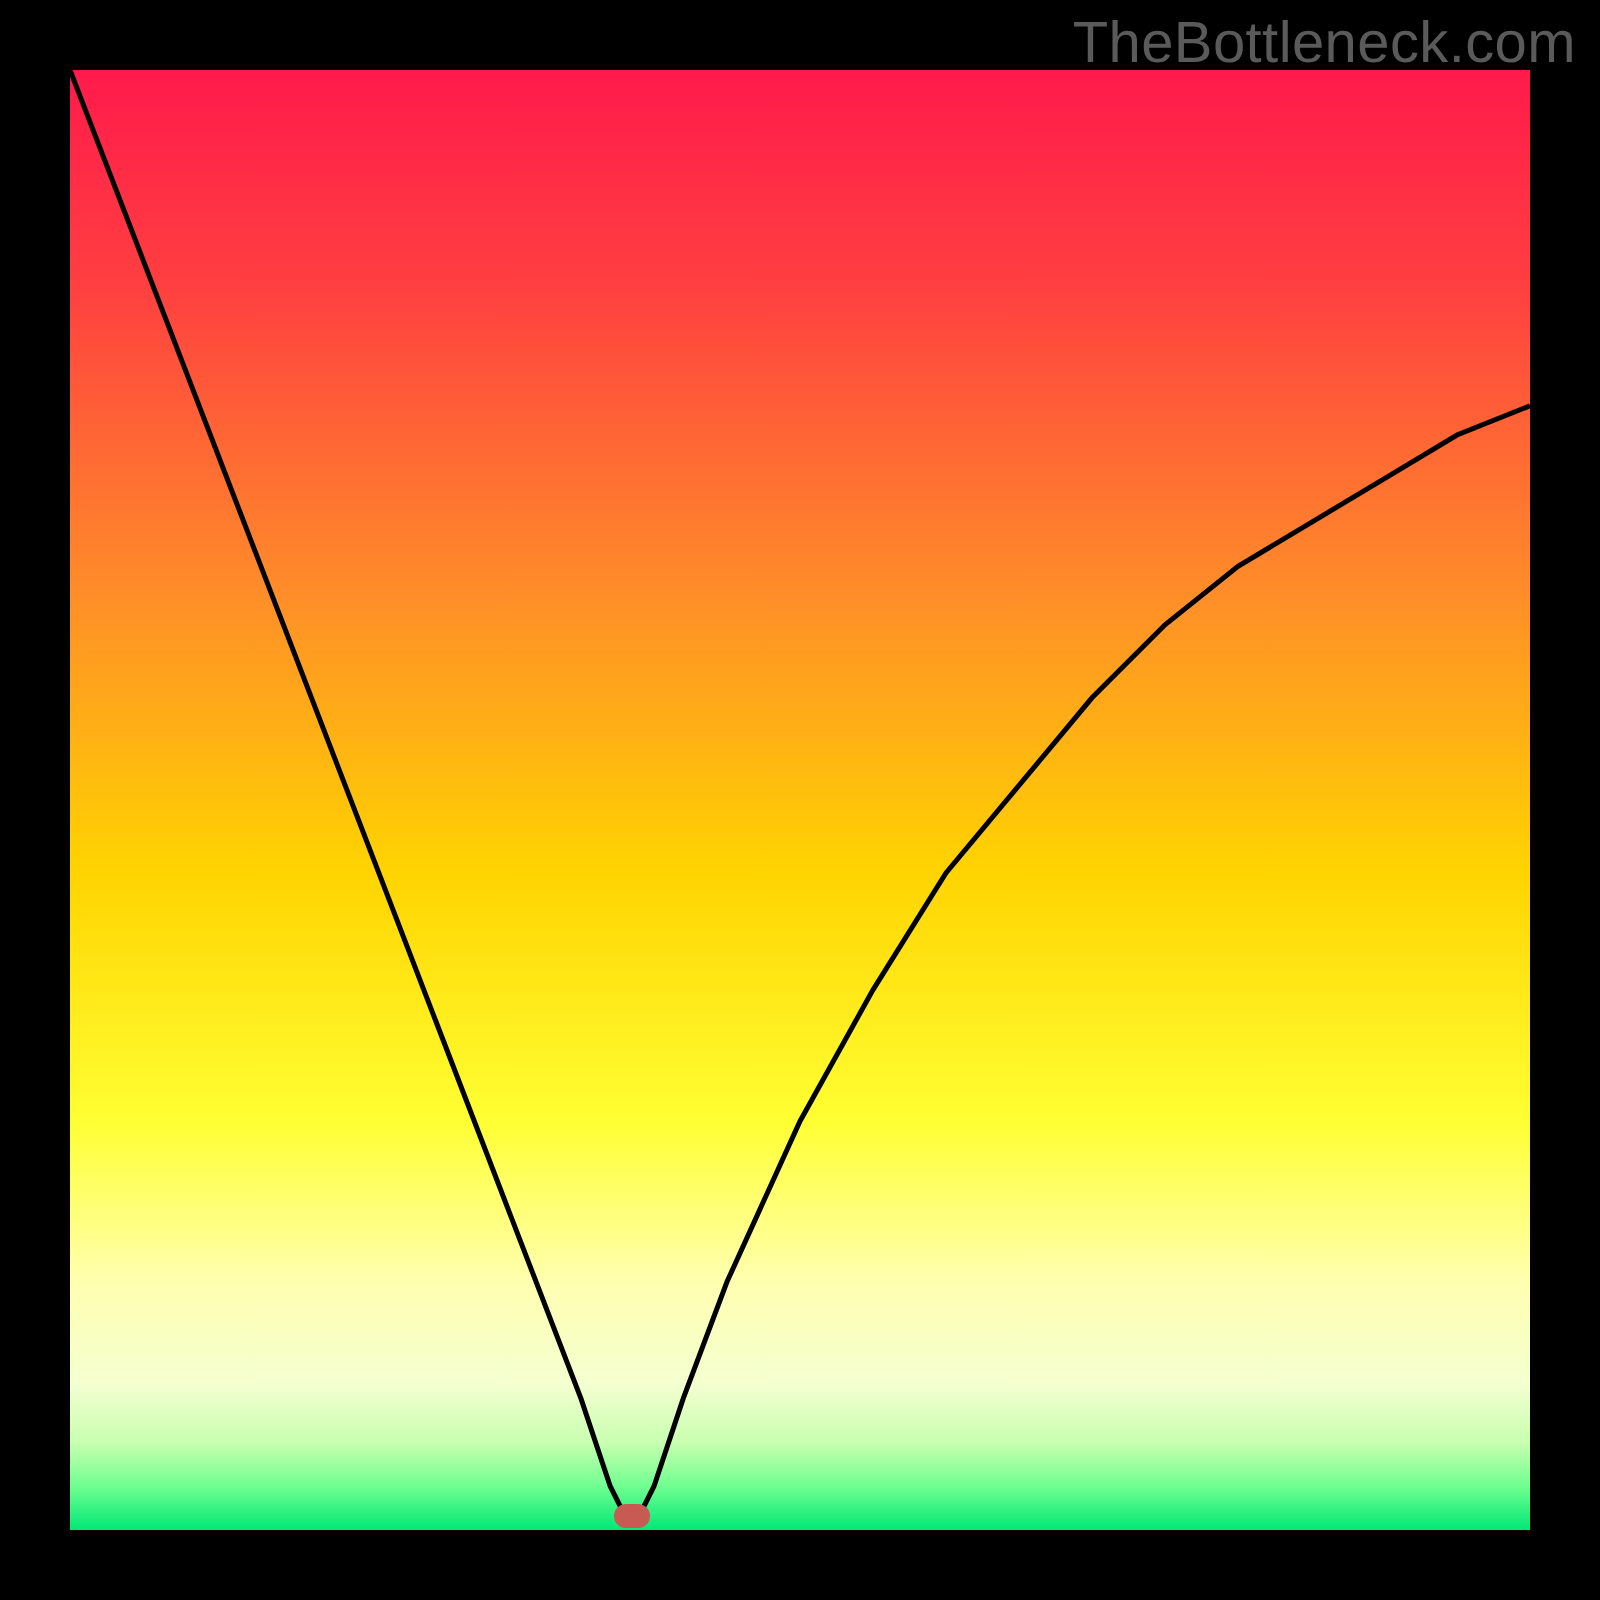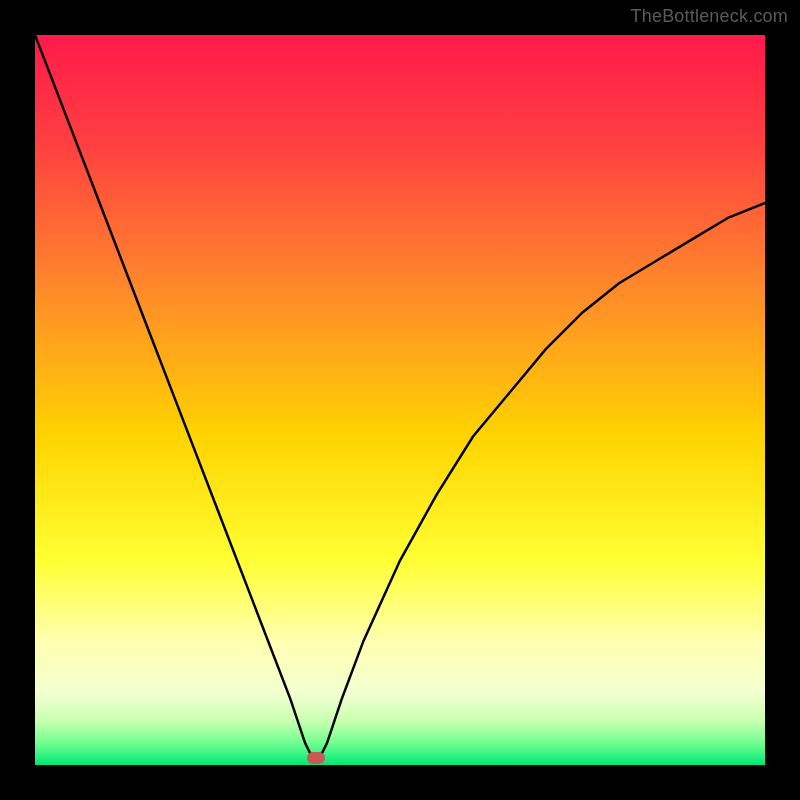--- a/index.html
+++ b/index.html
@@ -34,21 +34,21 @@
   .curve-svg {
     position: absolute;
     inset: 0;
     width: 100%;
     height: 100%;
   }
   .watermark {
     position: absolute;
     top: 6px;
     right: 12px;
-    font-size: 18px;
+    font-size: 29px;
     font-weight: 500;
     color: #5a5a5a;
     letter-spacing: 0.2px;
   }
   .marker {
     position: absolute;
     width: 18px;
     height: 12px;
     border-radius: 6px;
     transform: translate(-50%, -50%);

